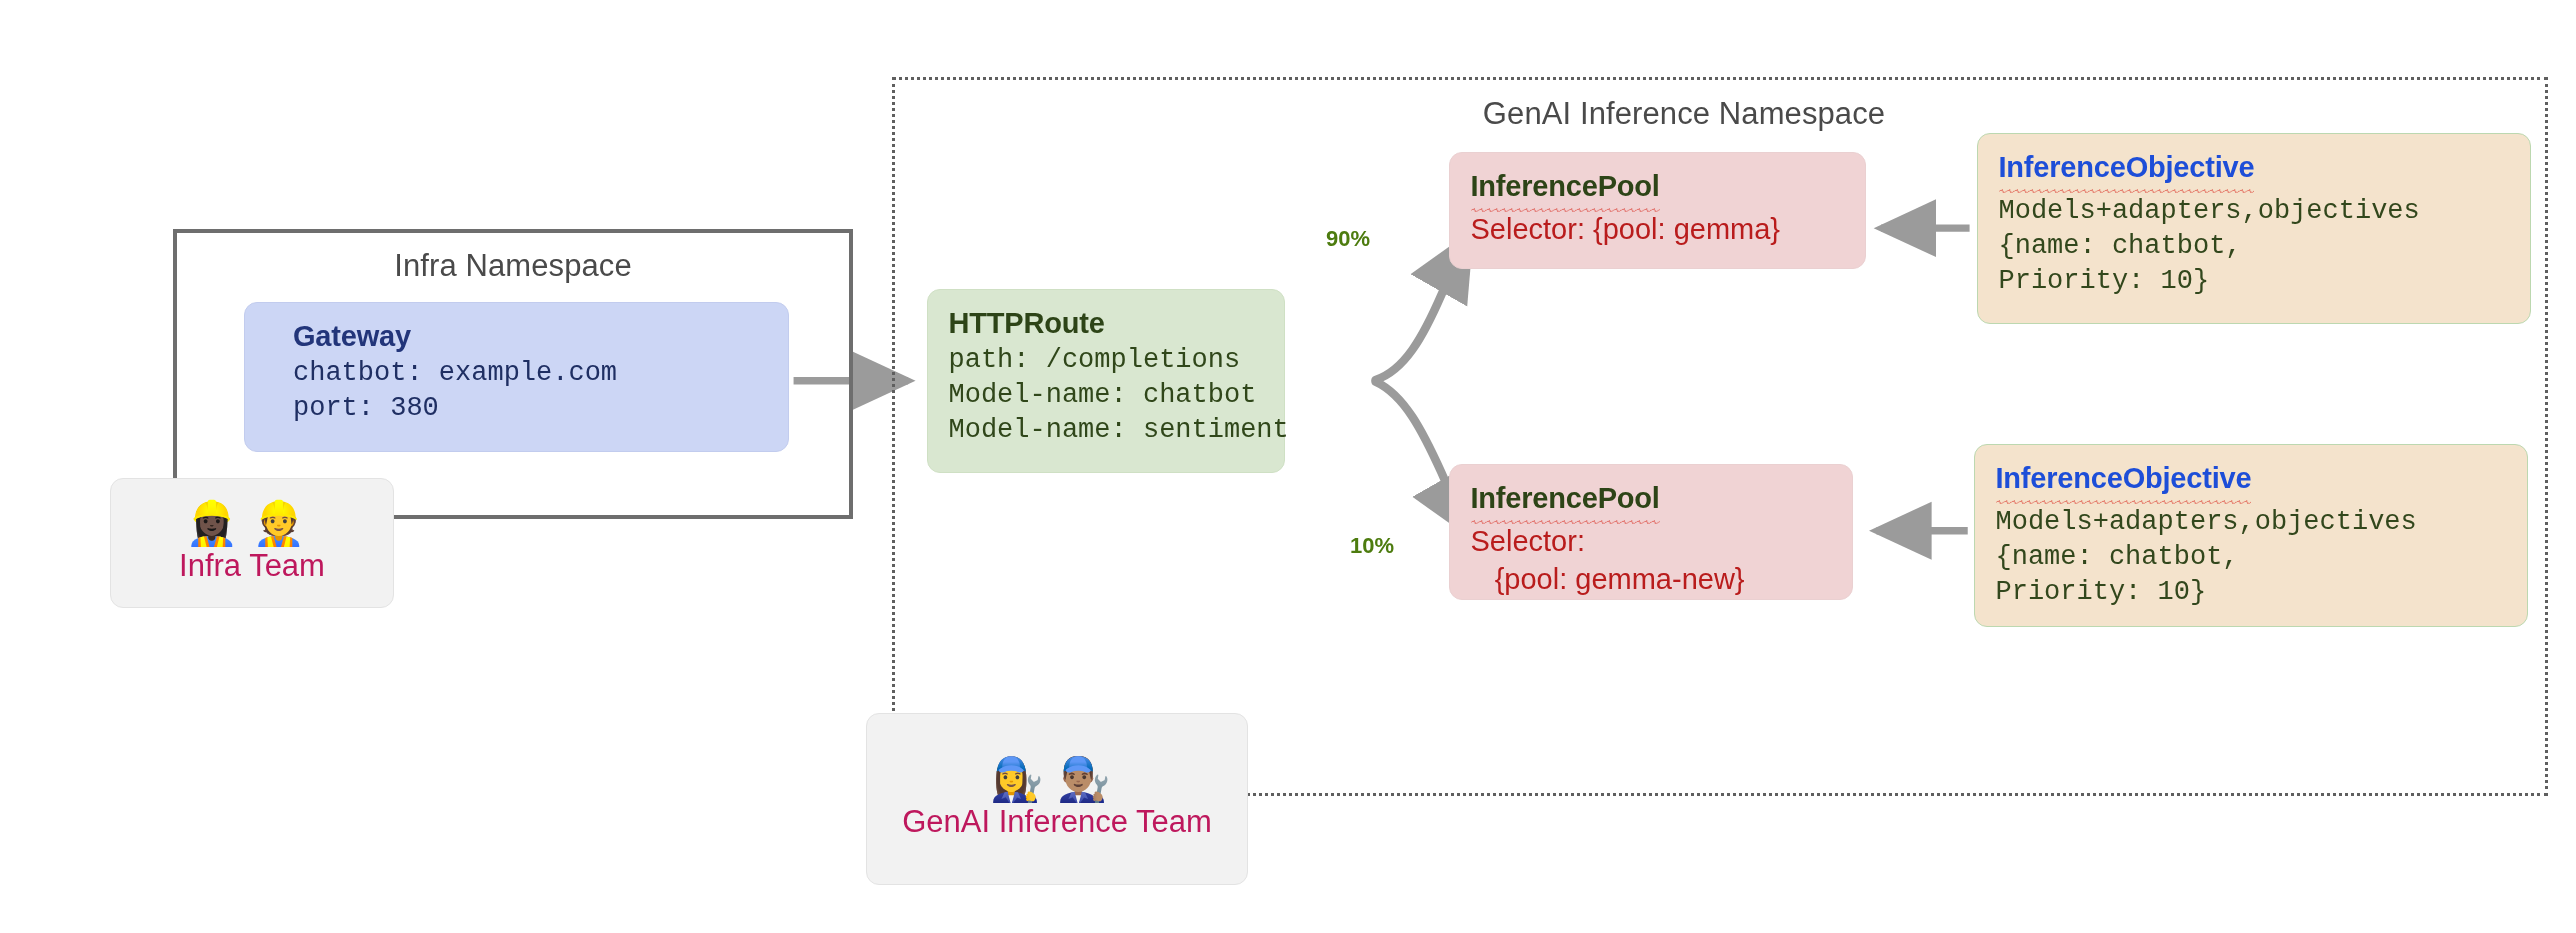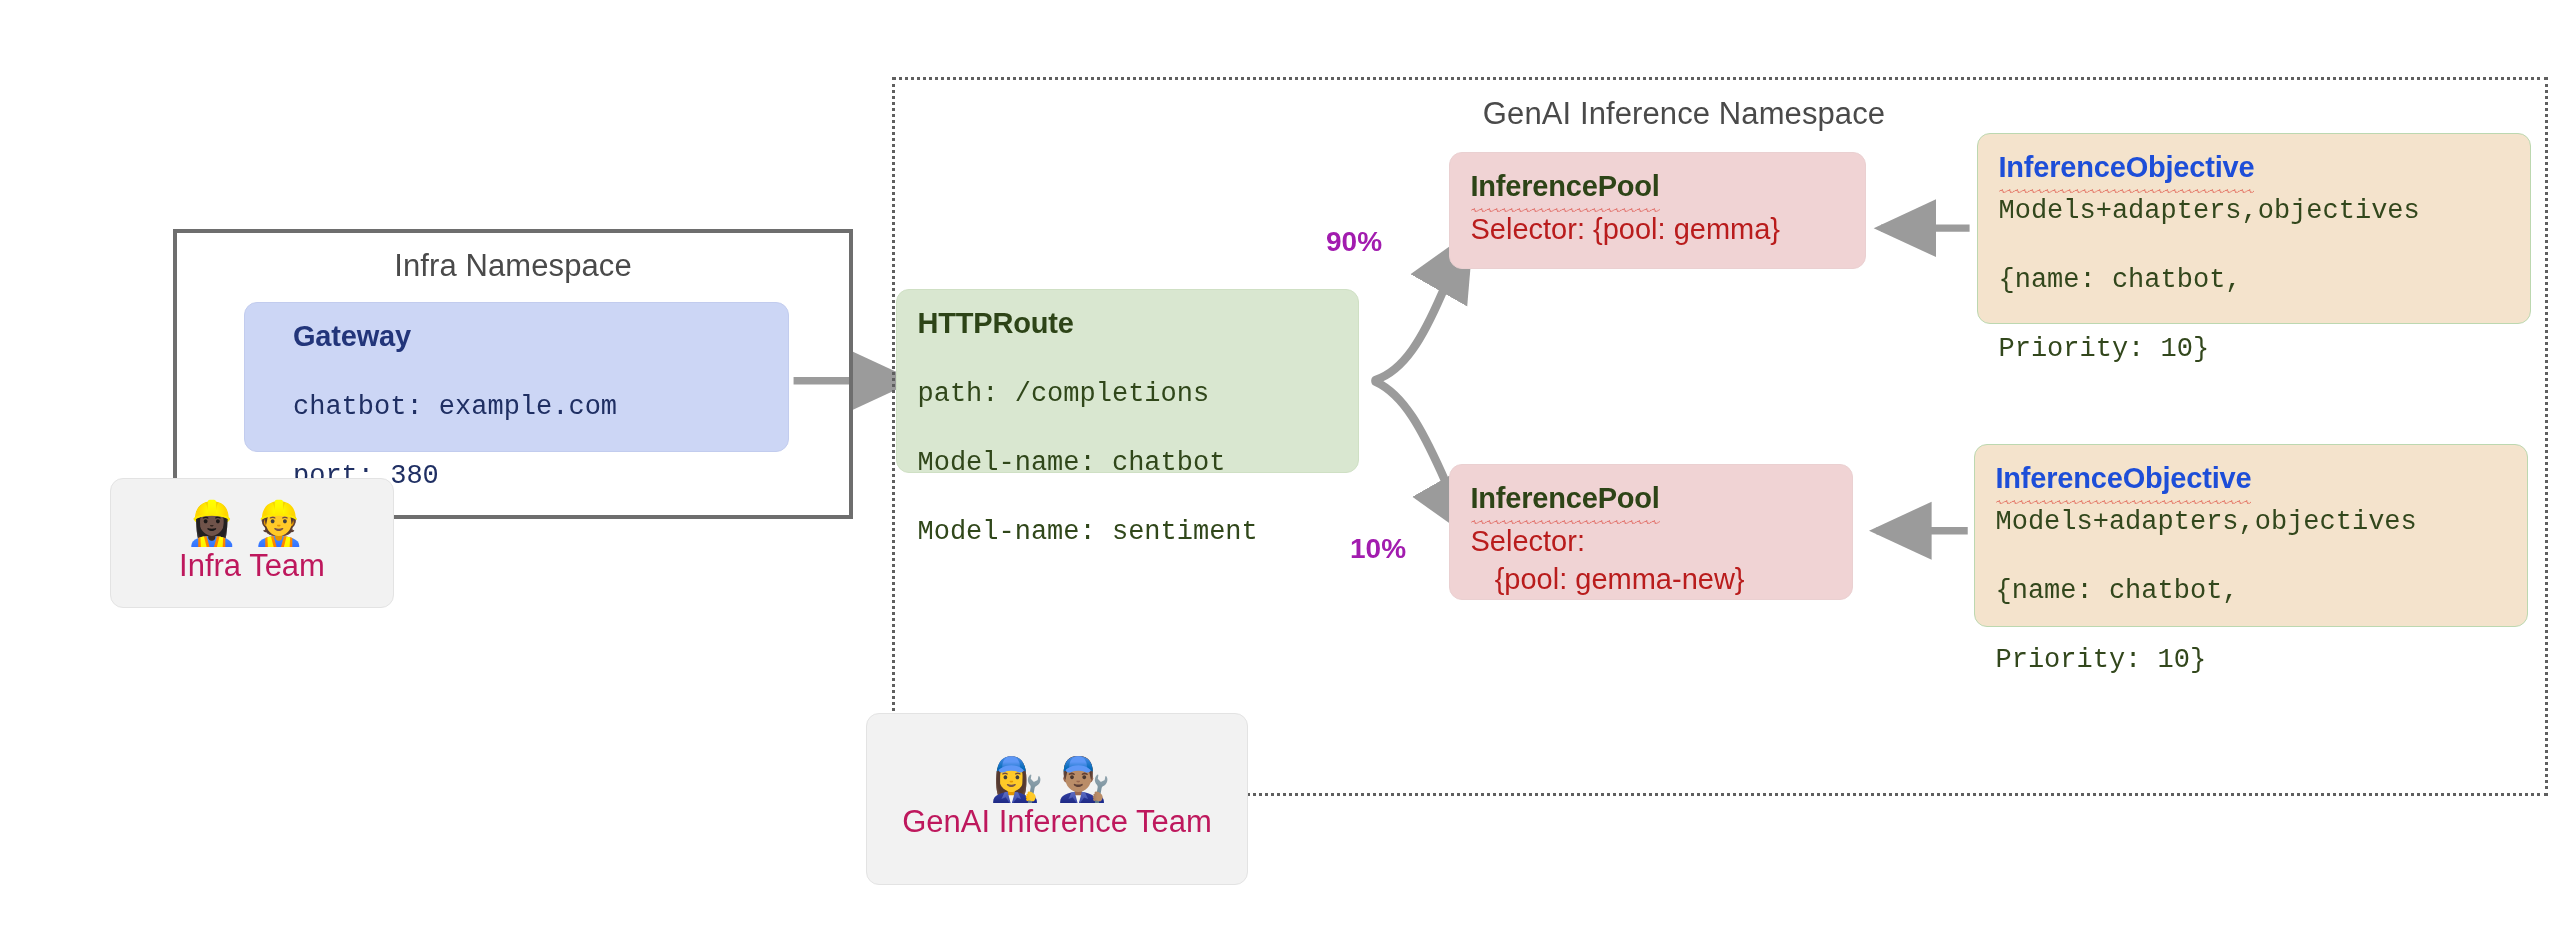--- a/index.html
+++ b/index.html
@@ -53,21 +53,20 @@
     font-family: "Liberation Sans", sans-serif;
     font-weight: bold;
     font-size: 29px;
     letter-spacing: -0.2px;
     display: inline-block;
   }
   .box .mono {
     font-family: "Liberation Mono", "DejaVu Sans Mono", monospace;
     font-size: 27px;
     white-space: pre;
-    margin-top: 34px;
   }
   .box .sans {
     font-family: "Liberation Sans", sans-serif;
     font-size: 29px;
     white-space: pre;
   }
 
   .box-gateway {
     background: #ccd6f5;
     border: 0.9px solid #c2ccee;
@@ -143,23 +142,23 @@
   }
   .team-label {
     color: #be185d;
     font-size: 31px;
     white-space: nowrap;
   }
 
   
   .pct {
     position: absolute;
-    color: #a21caf;
+    color: #4d7c0f;
     font-weight: bold;
-    font-size: 28px;
+    font-size: 22px;
     white-space: nowrap;
   }
 
   
   #edges {
     position: absolute;
     left: 0;
     top: 0;
     width: 2576px;
     height: 933px;
@@ -204,21 +203,21 @@
 
   <div class="ns-solid" style="left:173px; top:229px; width:680px; height:290px;"></div>
   <div class="ns-title" style="left:280px; top:248px; width:466px;">Infra Namespace</div>
 
   <div class="box box-gateway" style="left:244px; top:302px; width:545px; height:150px;">
     <div class="hdr">Gateway</div>
     <div class="mono">chatbot: example.com</div>
     <div class="mono">port: 380</div>
   </div>
 
-  <div class="box box-route" style="left:896px; top:289px; width:463px; height:184px;">
+  <div class="box box-route" style="left:927px; top:289px; width:358px; height:184px;">
     <div class="hdr">HTTPRoute</div>
     <div class="mono">path: /completions</div>
     <div class="mono">Model-name: chatbot</div>
     <div class="mono">Model-name: sentiment</div>
   </div>
 
   <div class="box box-pool" style="left:1449px; top:152px; width:417px; height:117px;">
     <div class="hdr squiggle">InferencePool</div>
     <div class="sans" style="margin-top:5.6px;">Selector: {pool: gemma}</div>
   </div>

